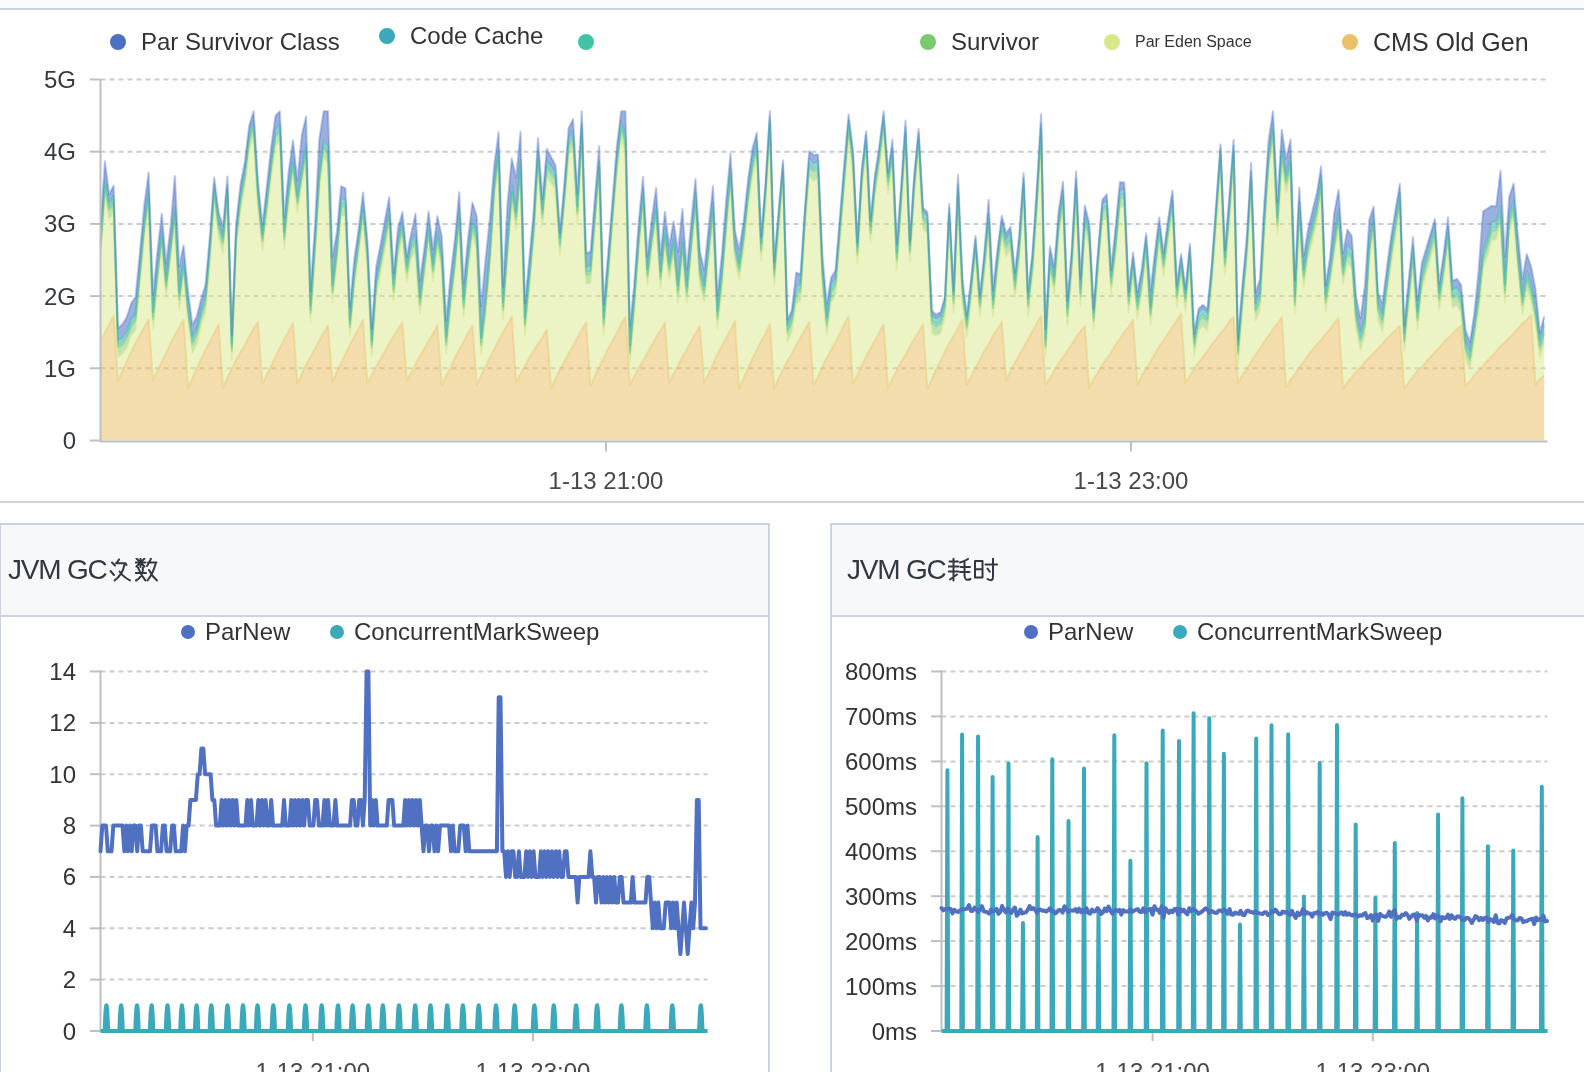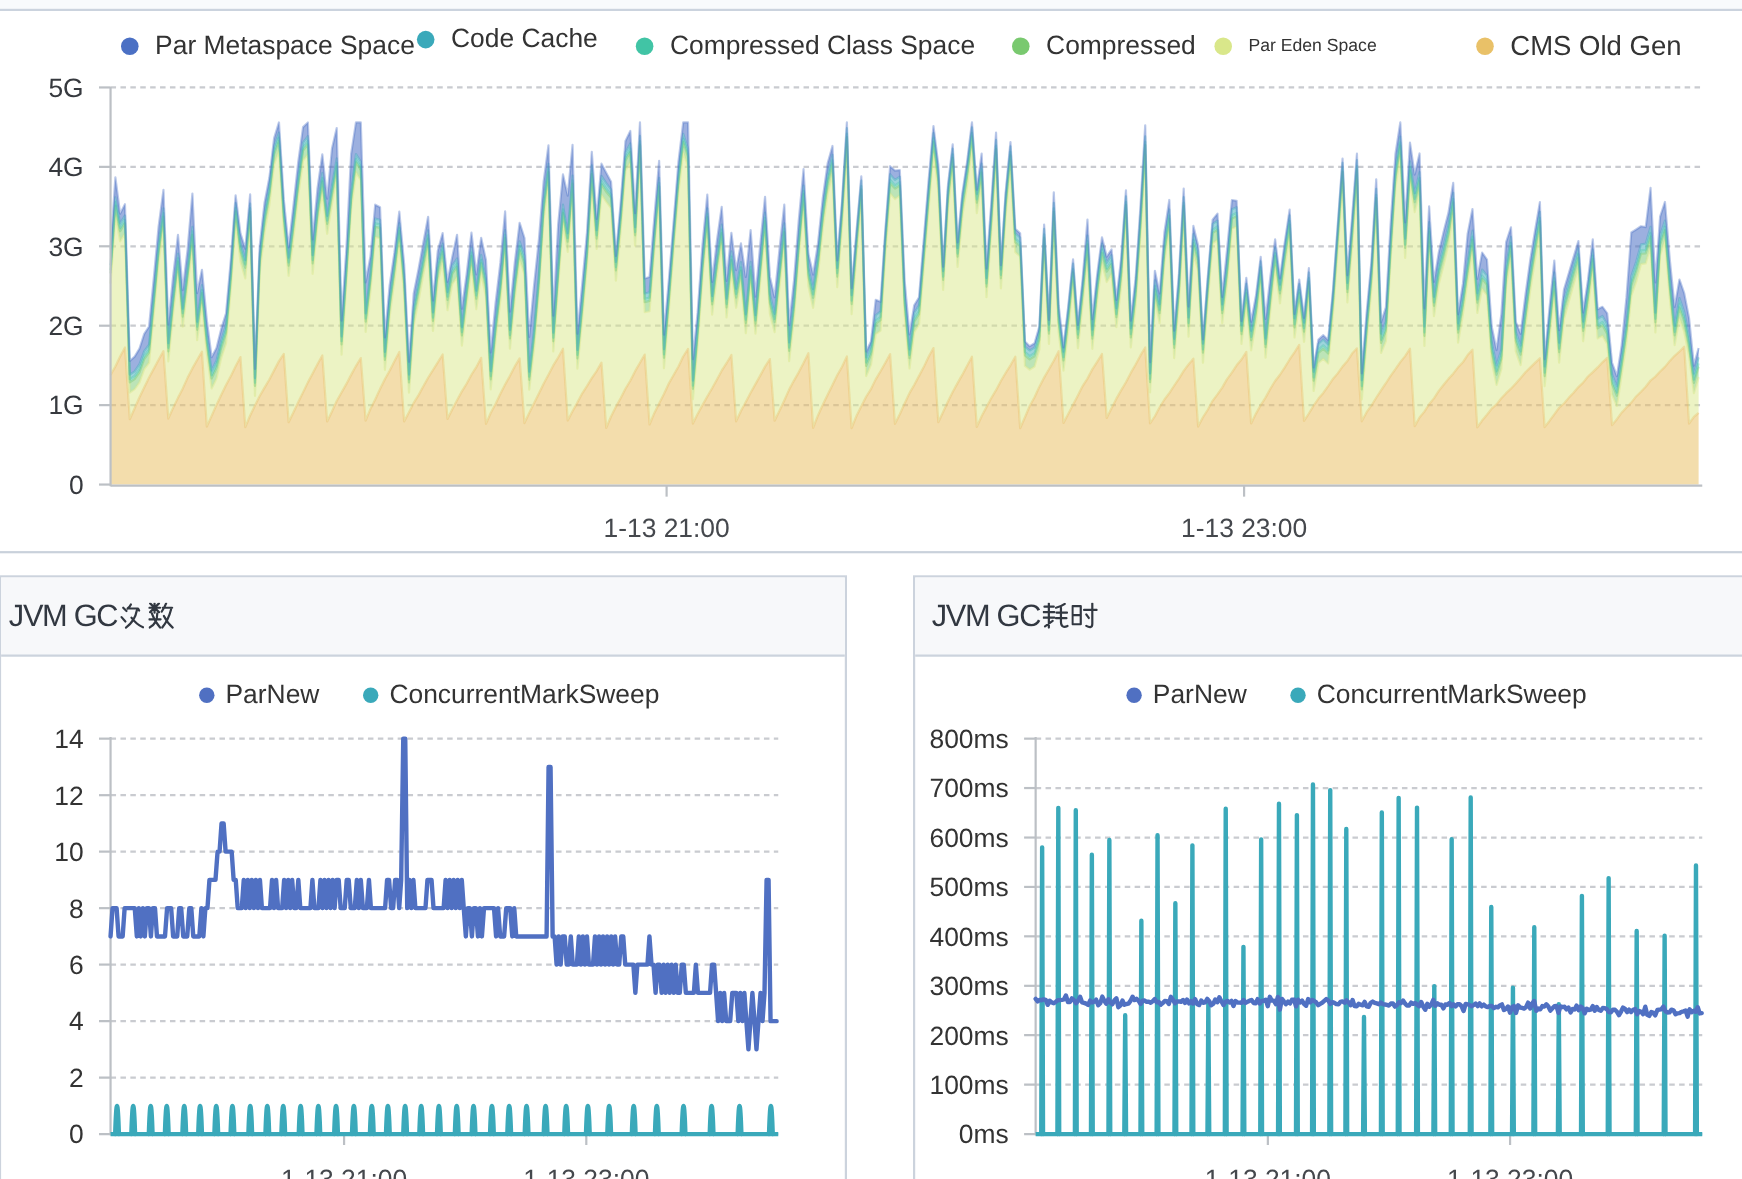--- a/index.html
+++ b/index.html
@@ -1,21 +1,21 @@
 <!DOCTYPE html>
 <html><head>
 <meta charset="utf-8">
 <style>
 html,body{margin:0;padding:0;background:#ffffff;}
 body{width:1584px;height:1072px;overflow:hidden;position:relative;font-family:"Liberation Sans",sans-serif;}
 *{box-sizing:border-box;}
 .topbar{position:absolute;left:0;top:0;width:1584px;height:10px;background:#f8fafc;border-bottom:2px solid #cbd3de;}
 .sep{position:absolute;left:0;top:501px;width:1584px;height:2px;background:#c9d1db;}
 .card{position:absolute;border:2px solid #ccd3dd;background:#ffffff;}
-.chead{height:72px;background:#f7f8fa;border-bottom:2px solid #ccd3dd;display:flex;align-items:center;font-size:28px;color:#323841;}
+.chead{height:92px;background:#f7f8fa;border-bottom:2px solid #ccd3dd;display:flex;align-items:center;font-size:28px;color:#323841;}
 .li{position:absolute;display:flex;align-items:center;height:30px;color:#333333;white-space:nowrap;}
 .dot{display:inline-block;border-radius:50%;}
 </style>
 </head>
 <body>
 <div class="topbar"></div>
 <div class="sep"></div>
 <div class="card" style="left:-1px;top:523px;width:771px;height:560px">
   <div class="chead" style="padding-left:7px">
       <span style="letter-spacing:-1.2px">JVM GC</span>
@@ -41,33 +41,32 @@
         <path d="M16.5,4.5 L16.5,17.5 C16.5,21.5 19,22.8 22.5,21"></path>
       </svg>
       <svg width="24" height="24" viewBox="0 0 24 24" style="margin-left:2px" fill="none" stroke="#323841" stroke-width="2" stroke-linecap="round" stroke-linejoin="round">
         <path d="M1,3 L8.5,3 L8.5,19.5 L1,19.5 Z M1,11.2 L8.5,11.2"></path>
         <path d="M11.5,6.5 L23,6.5 M19,0.5 L19,19 C19,22.5 17,23 13.5,21 M13.5,10.5 L15.8,13.8"></path>
       </svg>
     </div>
 </div>
 <div class="li" style="left:110px;top:27px">
     <span class="dot" style="width:16px;height:16px;margin-right:15px;background:#4B70C4"></span>
-    <span style="font-size:24px">Par Metaspace Space</span>
+    <span style="font-size:24px">Par Survivor Class</span>
   </div>
 <div class="li" style="left:379px;top:21px">
     <span class="dot" style="width:16px;height:16px;margin-right:15px;background:#3AA9BA"></span>
     <span style="font-size:24px">Code Cache</span>
   </div>
 <div class="li" style="left:578px;top:27px">
     <span class="dot" style="width:16px;height:16px;margin-right:15px;background:#41C4A5"></span>
-    <span style="font-size:24px">Compressed Class Space</span>
   </div>
 <div class="li" style="left:920px;top:27px">
     <span class="dot" style="width:16px;height:16px;margin-right:15px;background:#79C96F"></span>
-    <span style="font-size:24px">Compressed</span>
+    <span style="font-size:24px">Survivor</span>
   </div>
 <div class="li" style="left:1104px;top:27px">
     <span class="dot" style="width:16px;height:16px;margin-right:15px;background:#D9E78A"></span>
     <span style="font-size:16px">Par Eden Space</span>
   </div>
 <div class="li" style="left:1342px;top:27px">
     <span class="dot" style="width:16px;height:16px;margin-right:15px;background:#E9C168"></span>
     <span style="font-size:25px">CMS Old Gen</span>
   </div>
 <div class="li" style="left:181px;top:617px">

